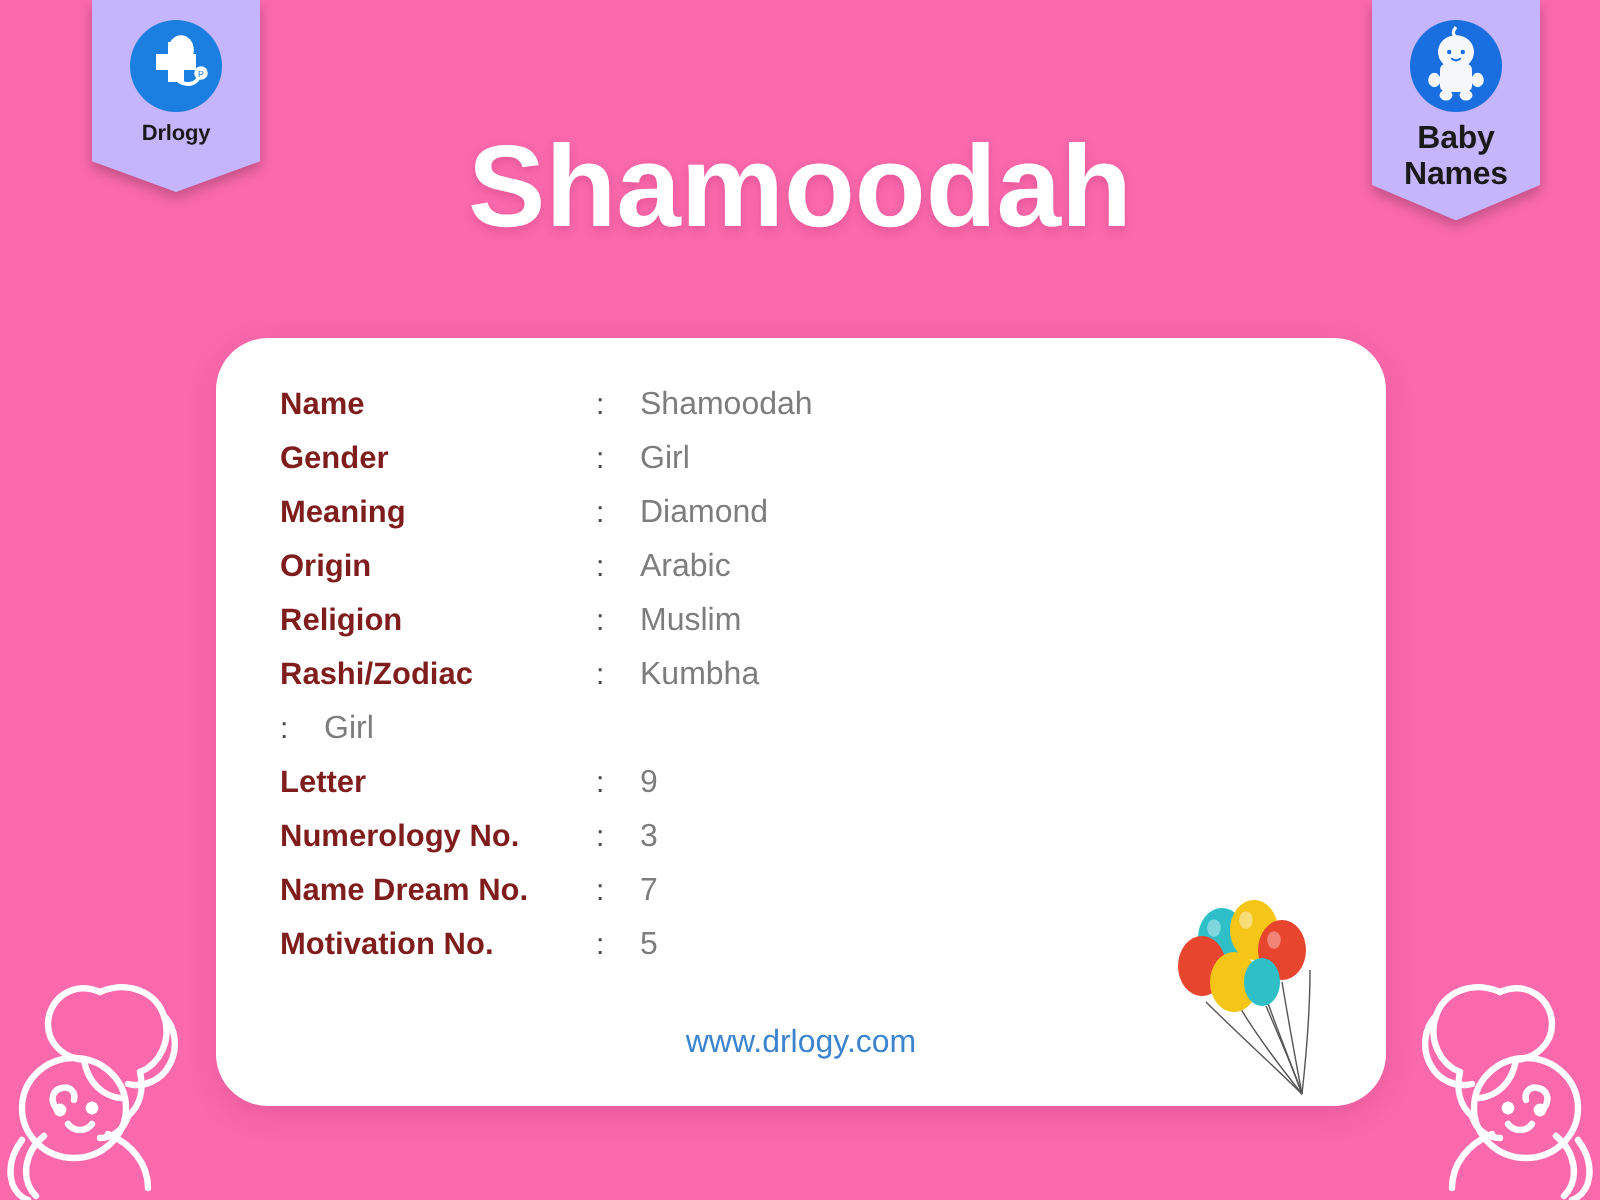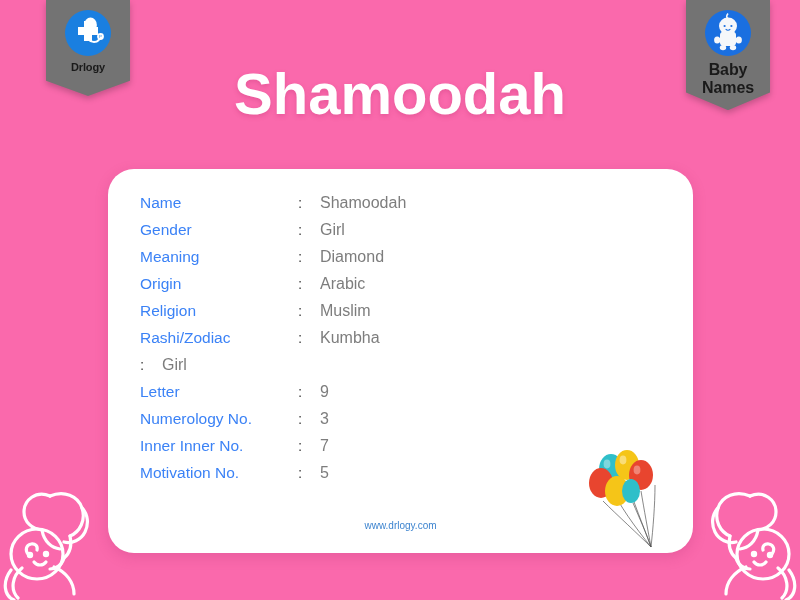--- a/index.html
+++ b/index.html
@@ -26,21 +26,21 @@
 
   
   .badge {
     position: absolute;
     top: 0;
     width: 84px;
     text-align: center;
     filter: drop-shadow(0 3px 3px rgba(0,0,0,0.22));
   }
   .badge-inner {
-    background: #737373;
+    background: #c4b5fd;
     padding: 7px 4px 14px 4px;
     clip-path: polygon(0 0, 100% 0, 100% 84%, 50% 100%, 0 84%);
     min-height: 96px;
   }
   .badge.left  { left: 46px; }
   .badge.right { right: 30px; }
   .badge-logo {
     width: 48px; height: 48px;
     margin: 2px auto 4px auto;
     display: block;
@@ -86,41 +86,41 @@
     top: 25px;
   }
   .info-row {
     display: flex;
     align-items: baseline;
     height: 27px;
   }
   .info-label {
     width: 158px;
     font-size: 15.5px;
-    font-weight: normal;
-    color: #3b82f6;
+    font-weight: bold;
+    color: #7f1d1d;
     white-space: nowrap;
   }
   .info-colon {
     width: 22px;
     font-size: 15px;
     color: #4a4a4a;
   }
   .info-value {
     font-size: 16px;
     color: #7d7d7d;
     white-space: nowrap;
   }
 
   .site-url {
     position: absolute;
     left: 0; right: 0;
     bottom: 22px;
     text-align: center;
-    font-size: 10px;
+    font-size: 16px;
     color: #3d84cf;
   }
 
   .balloons {
     position: absolute;
     right: 8px;
     bottom: 0px;
     width: 96px;
     height: 110px;
     pointer-events: none;
@@ -253,21 +253,21 @@
       <div class="info-value">9</div>
     </div>
 
     <div class="info-row">
       <div class="info-label">Numerology No.</div>
       <div class="info-colon">:</div>
       <div class="info-value">3</div>
     </div>
 
     <div class="info-row">
-      <div class="info-label">Inner Inner No.</div>
+      <div class="info-label">Name Dream No.</div>
       <div class="info-colon">:</div>
       <div class="info-value">7</div>
     </div>
 
     <div class="info-row">
       <div class="info-label">Motivation No.</div>
       <div class="info-colon">:</div>
       <div class="info-value">5</div>
     </div>
 

